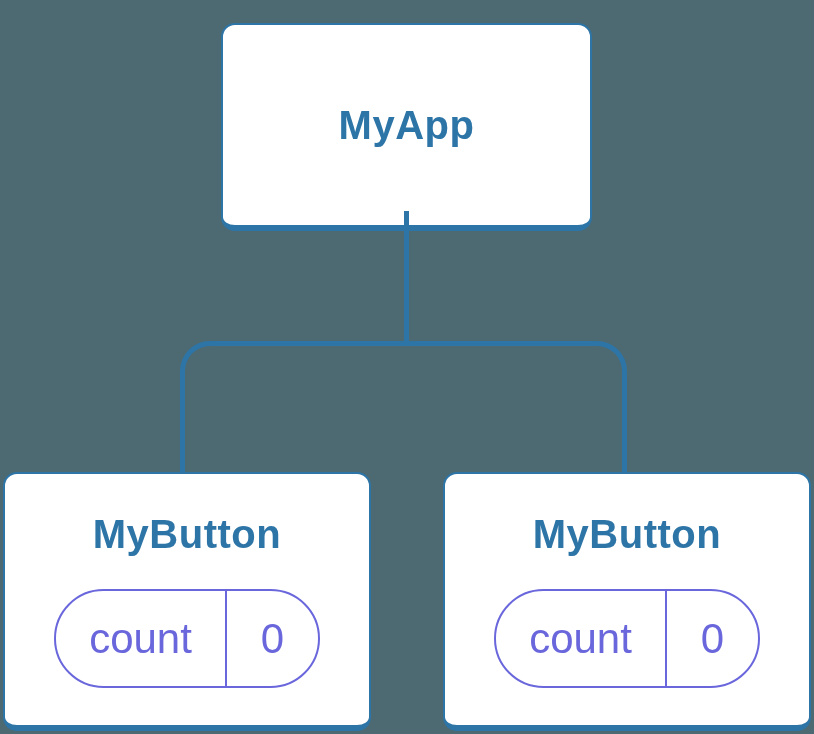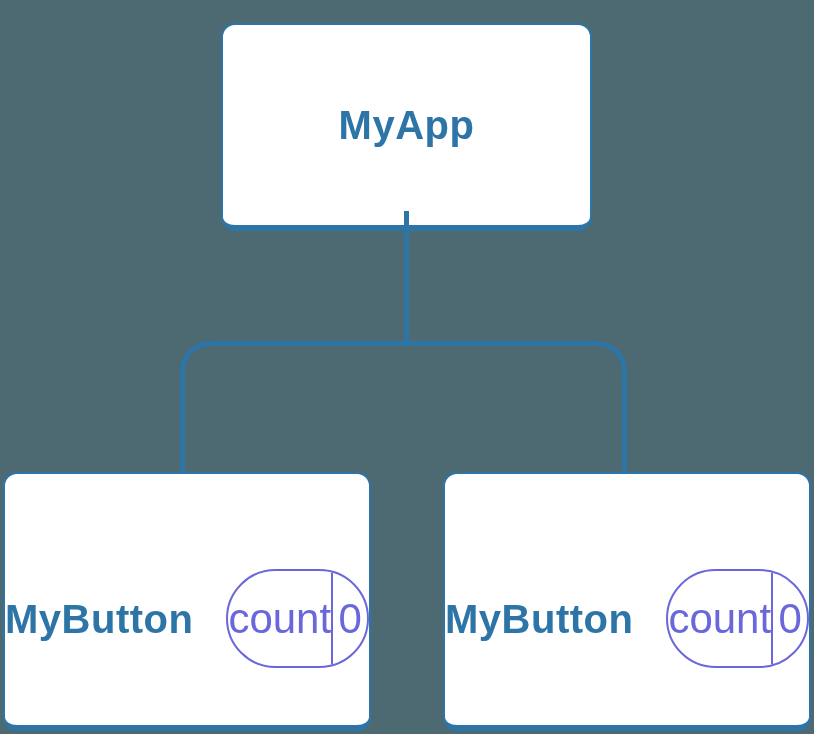--- a/index.html
+++ b/index.html
@@ -43,21 +43,21 @@
     width: 447px; height: 131px;
     border: 5px solid var(--node-border, #2E75A7);
     border-bottom: none;
     border-radius: 30px 30px 0 0;
     box-sizing: border-box;
   }
   .node-child {
     top: 472px;
     width: 368px; height: 259px;
     display: flex;
-    flex-direction: row;
+    flex-direction: column;
     align-items: center;
     padding-top: 38px;
     gap: 33px;
   }
   .node-child-left  { left: 3px; }
   .node-child-right { left: 443px; }
   .state-pill {
     display: flex;
     align-items: stretch;
     height: 99px;

